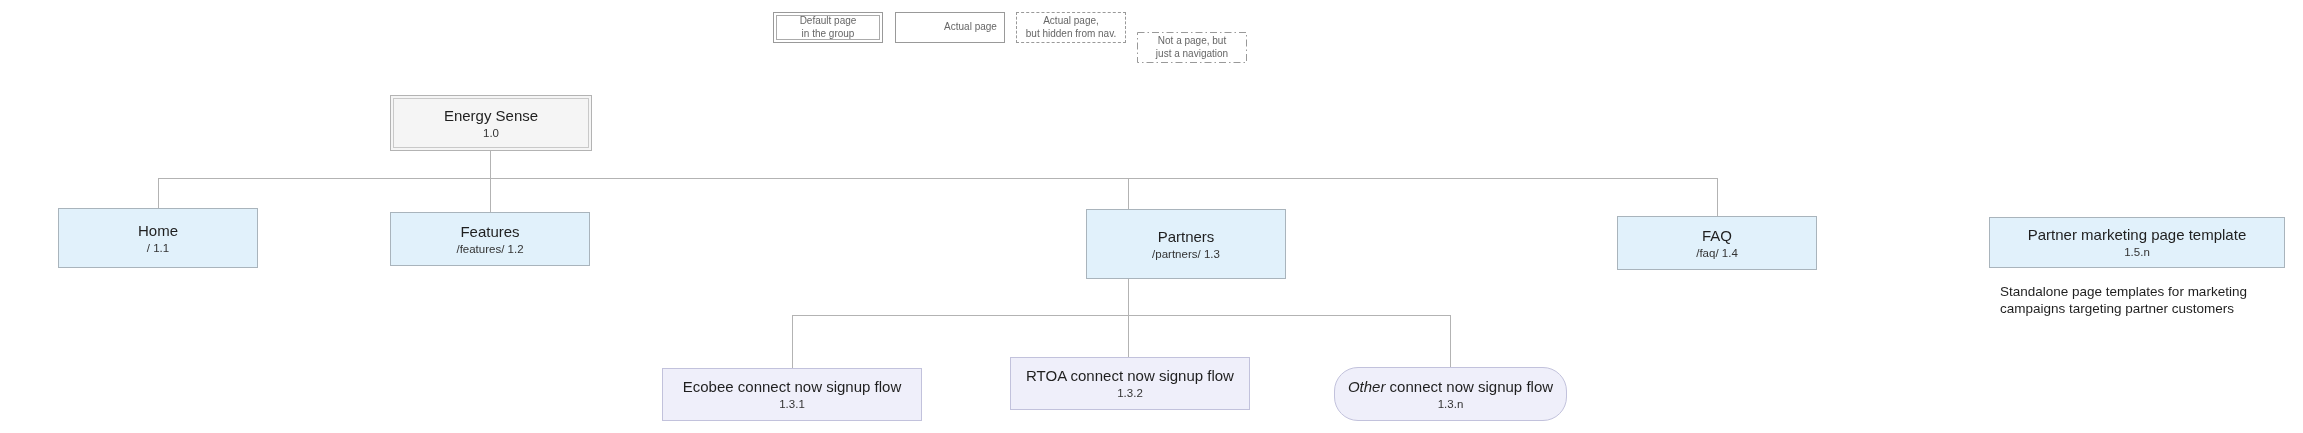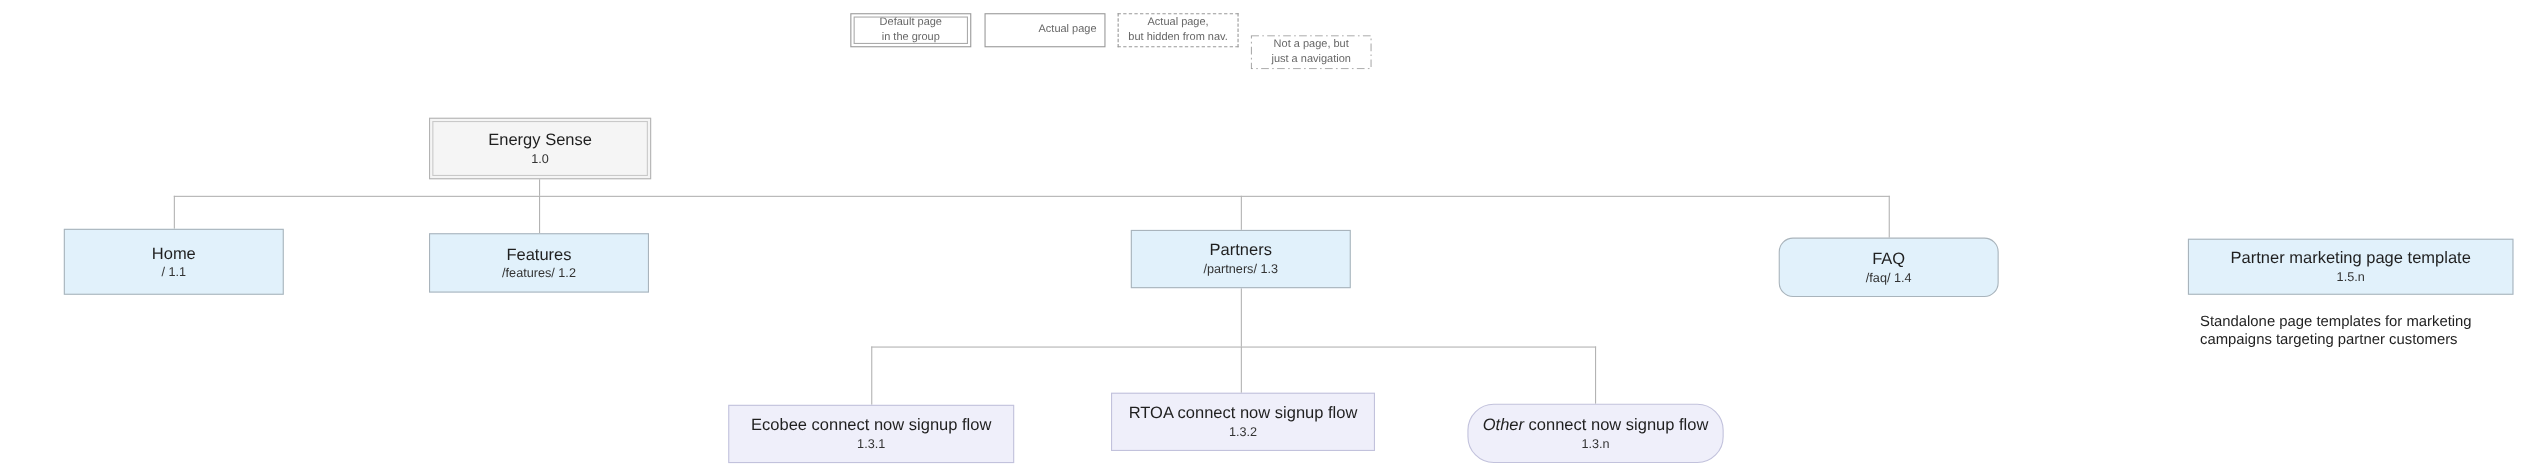--- a/index.html
+++ b/index.html
@@ -27,21 +27,21 @@
   .node{
     position:absolute;box-sizing:border-box;
     display:flex;flex-direction:column;align-items:center;justify-content:center;
     text-align:center;
   }
   .node-title{font-size:15px;line-height:19px;color:var(--text,#1f1f1f);}
   .node-meta{font-size:11.5px;line-height:15px;color:#333;margin-top:1px;}
   .node-root{
     background:var(--box-gray-fill,#f5f5f5);
     border:1px solid var(--box-gray-border,#b3b3b3);
-    outline:1px solid #c9c9c9;outline-offset:-4px;margin-top:12px;
+    outline:1px solid #c9c9c9;outline-offset:-4px;
   }
   .node-blue{
     background:var(--box-blue-fill,#e1f1fb);
     border:1px solid var(--box-blue-border,#a9b4bc);
   }
   .node-purple{
     background:var(--box-purple-fill,#efeffa);
     border:1px solid var(--box-purple-border,#c2c2dc);
   }
   
@@ -99,26 +99,26 @@
   <div class="node node-blue" style="left:58px;top:208px;width:200px;height:60px;text-align:center;">
     <div class="node-title">Home</div>
     <div class="node-meta">/ 1.1</div>
   </div>
 
   <div class="node node-blue" style="left:390px;top:212px;width:200px;height:54px;">
     <div class="node-title">Features</div>
     <div class="node-meta">/features/ 1.2</div>
   </div>
 
-  <div class="node node-blue" style="left:1028px;top:209px;width:200px;height:53px;justify-content:center;">
+  <div class="node node-blue" style="left:1086px;top:209px;width:200px;height:70px;justify-content:center;">
     <div class="node-title">Partners</div>
     <div class="node-meta">/partners/ 1.3</div>
   </div>
 
-  <div class="node node-blue" style="left:1617px;top:216px;width:200px;height:54px;border-radius:13px;">
+  <div class="node node-blue" style="left:1617px;top:216px;width:200px;height:54px;">
     <div class="node-title">FAQ</div>
     <div class="node-meta">/faq/ 1.4</div>
   </div>
 
   <div class="node node-blue" style="left:1989px;top:217px;width:296px;height:51px;">
     <div class="node-title">Partner marketing page template</div>
     <div class="node-meta">1.5.n</div>
   </div>
 
   <div class="node node-purple" style="left:662px;top:368px;width:260px;height:53px;">

